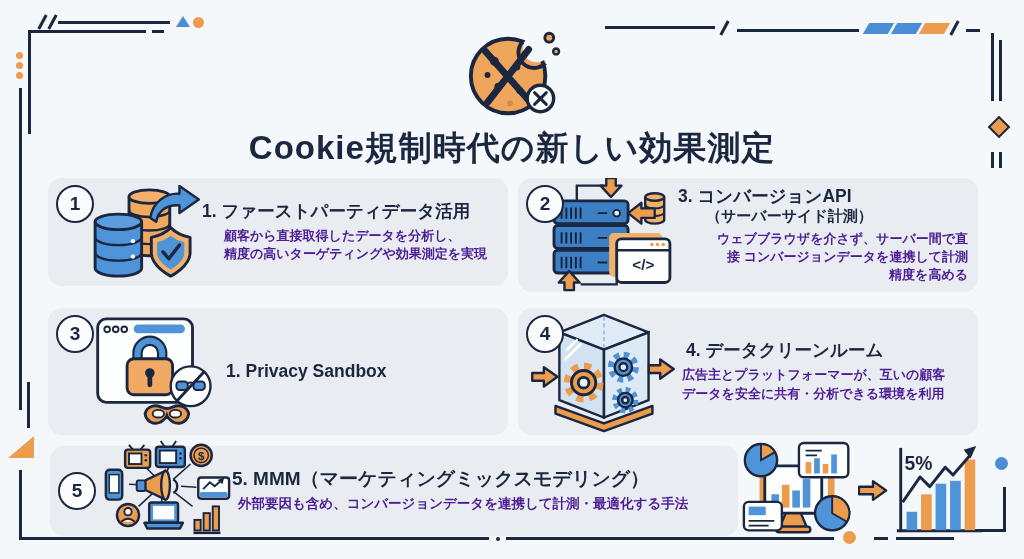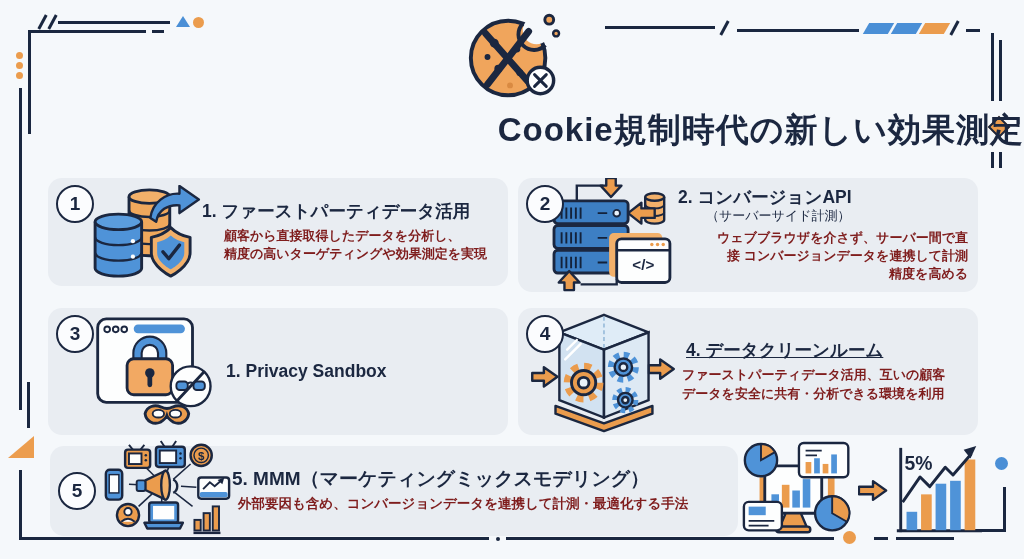--- a/index.html
+++ b/index.html
@@ -7,52 +7,52 @@
     font-family:"Liberation Sans","DejaVu Sans",sans-serif;color:#1b2740;}
   
   .d{position:absolute;background:#1a2740;}
   .tk{position:absolute;width:3px;height:16px;background:#1a2740;transform:rotate(28deg);}
   .pg{position:absolute;width:25px;height:11px;transform:skewX(-30deg);}
   .dot{position:absolute;border-radius:50%;}
   .tri-up{position:absolute;width:0;height:0;border-left:7px solid transparent;border-right:7px solid transparent;border-bottom:11px solid #4a8fd6;}
   .dm{position:absolute;width:12px;height:12px;background:#eb9c4d;border:2.5px solid #1a2740;transform:rotate(45deg);}
   .tc{position:absolute;width:26px;height:22px;background:#ec9d4e;clip-path:polygon(100% 0,100% 100%,0 100%);}
   
-  .header{position:absolute;top:6px;left:0;width:100%;text-align:right;}
+  .header{position:absolute;top:24px;left:0;width:100%;text-align:center;}
   .cookie{width:98px;height:98px;margin:0 auto;}
   .title{margin:4px 0 0 0;font-size:33px;font-weight:800;letter-spacing:1px;color:#1b2740;}
   
   .card{position:absolute;background:#e9edf2;border-radius:14px;display:flex;align-items:center;}
   .num{position:absolute;left:8px;top:7px;width:34px;height:34px;border:2.5px solid #1b2740;border-radius:50%;
     background:#fbfcfe;display:flex;align-items:center;justify-content:center;font-size:19px;font-weight:bold;}
   .c5 .num{top:50%;transform:translateY(-50%);}
   .card-icon{flex:0 0 auto;line-height:0;}
   .card-text{flex:1;min-width:0;padding-right:10px;}
   .card-title{font-size:17.5px;font-weight:800;line-height:1.2;}
-  .card-title2{font-size:13px;font-weight:400;line-height:1.2;padding-left:28px;}
-  .card-desc{font-size:13px;font-weight:600;line-height:1.4;margin-top:5px;white-space:pre-line;color:#7f1d1d;}
+  .card-title2{font-size:15px;font-weight:700;line-height:1.2;padding-left:28px;}
+  .card-desc{font-size:13px;font-weight:600;line-height:1.4;margin-top:5px;white-space:pre-line;color:#4c1d95;}
   .c1{left:48px;top:178px;width:460px;height:108px;}
   .c2{left:518px;top:178px;width:460px;height:114px;}
   .c3{left:48px;top:308px;width:460px;height:127px;}
   .c4{left:518px;top:308px;width:460px;height:127px;}
   .c5{left:50px;top:446px;width:688px;height:90px;}
   .c1 .card-icon{margin-left:42px;}
   .c2 .card-icon{margin-left:30px;}
   .c3 .card-icon{margin-left:44px;}
   .c4 .card-icon{margin-left:12px;}
   .c5 .card-icon{margin-left:52px;}
   .c1 .card-text{}
   .c2 .card-text{margin-left:4px;}
   .c3 .card-text{margin-left:6px;}
   .c4 .card-text{margin-left:6px;}
   .c5 .card-text{}
   .c1 .card-desc{padding-left:22px;}
   .c2 .card-desc{padding-left:14px;text-align:right;}
   .c3 .card-desc{padding-left:8px;}
-  .c4 .card-title{padding-left:4px;text-decoration:underline;}
+  .c4 .card-title{padding-left:4px;}
   .c5 .card-title{font-size:19px;}
   .c5 .card-desc{padding-left:6px;font-size:13.5px;margin-top:4px;}
   
   .mmm-visual{position:absolute;left:742px;top:440px;width:246px;height:100px;display:flex;align-items:center;gap:4px;}
 </style>
 </head>
 <body>
 
 <div class="canvas">
 
@@ -180,21 +180,21 @@
         <rect x="64" y="58" width="56" height="46" rx="5" fill="#f2b06a"></rect>
         <rect x="72" y="64" width="56" height="46" rx="5" fill="#fdfefe" stroke="#1b2740" stroke-width="3"></rect>
         <line x1="72" y1="76" x2="128" y2="76" stroke="#1b2740" stroke-width="2.5"></line>
         <circle cx="109" cy="70" r="1.8" fill="#eb9c4d"></circle>
           <circle cx="115" cy="70" r="1.8" fill="#eb9c4d"></circle>
           <circle cx="121" cy="70" r="1.8" fill="#eb9c4d"></circle>
         <text x="100" y="97" text-anchor="middle" font-size="16" font-weight="bold" fill="#1b2740">&lt;/&gt;</text>
       </svg>
     </div>
     <div class="card-text">
-      <div class="card-title">2. コンバージョンAPI</div>
+      <div class="card-title">3. コンバージョンAPI</div>
       <div class="card-title2">（サーバーサイド計測）</div>
       <div class="card-desc">ウェブブラウザを介さず、サーバー間で直
 接 コンバージョンデータを連携して計測
 精度を高める</div>
     </div>
   </div>
 
   <div class="card c3">
     <div class="num">
         <span>3</span>
@@ -247,21 +247,21 @@
         <circle cx="96" cy="60" r="12" fill="none" stroke="#4f93d8" stroke-width="8" stroke-dasharray="5.2 4.22"></circle>
         <circle cx="96" cy="60" r="9" fill="#4f93d8" stroke="#1b2740" stroke-width="2.5"></circle>
         <circle cx="96" cy="60" r="4" fill="#e9f2fa" stroke="#1b2740" stroke-width="2.5"></circle>
         <circle cx="98" cy="94" r="10" fill="none" stroke="#4f93d8" stroke-width="7" stroke-dasharray="4.4 3.45"></circle>
         <circle cx="98" cy="94" r="7.5" fill="#4f93d8" stroke="#1b2740" stroke-width="2.5"></circle>
         <circle cx="98" cy="94" r="3.2" fill="#e9f2fa" stroke="#1b2740" stroke-width="2.5"></circle>
       </svg>
     </div>
     <div class="card-text">
       <div class="card-title">4. データクリーンルーム</div>
-      <div class="card-desc">ファーストパーティデータ活用、互いの顧客
+      <div class="card-desc">広告主とプラットフォーマーが、互いの顧客
 データを安全に共有・分析できる環境を利用</div>
     </div>
   </div>
 
   <div class="card c5">
     <div class="num">
         <span>5</span>
       </div>
     <div class="card-icon">
       <svg viewBox="0 0 135 108" width="130" height="104">

